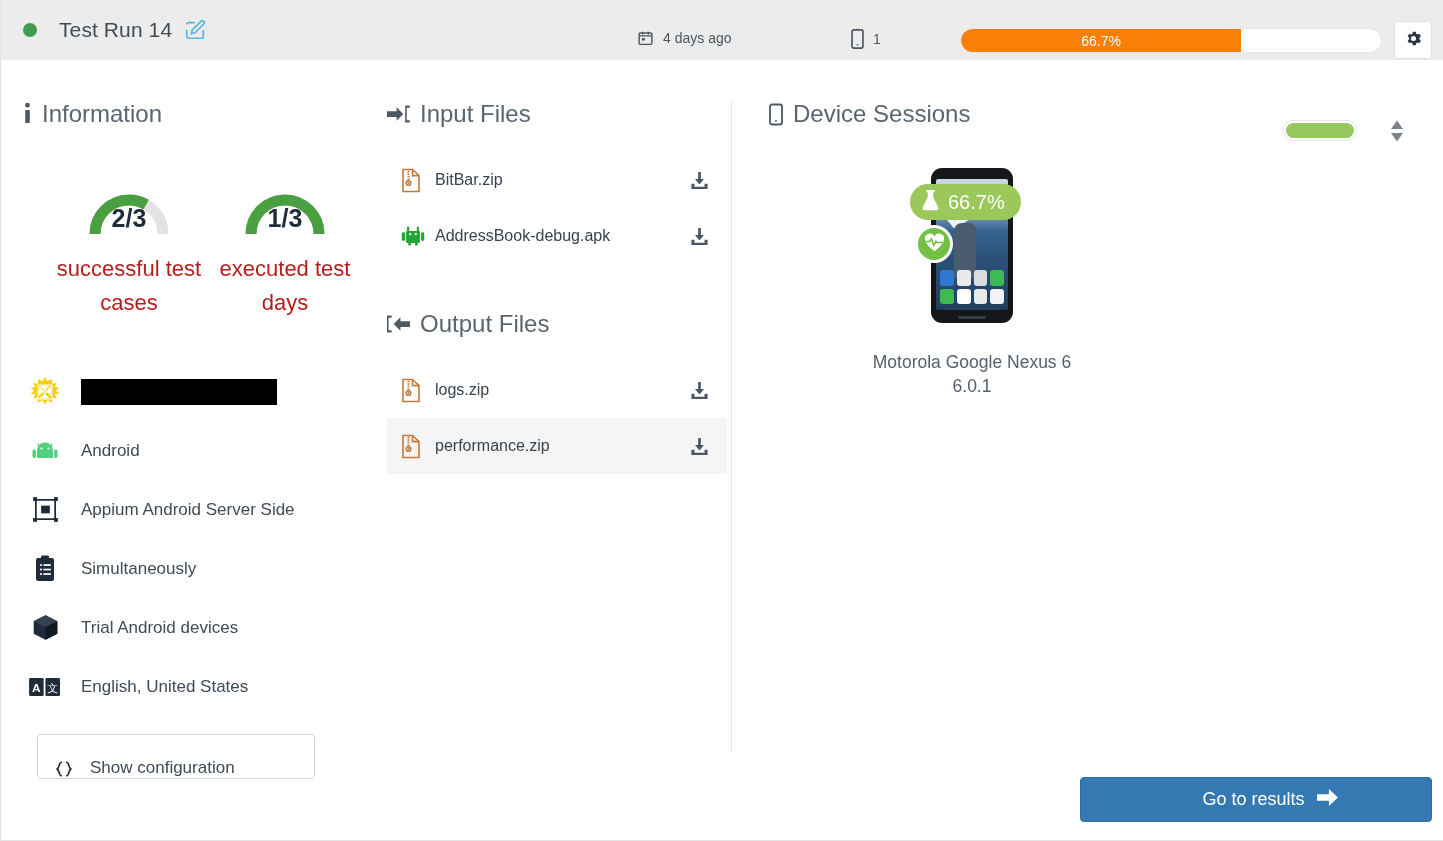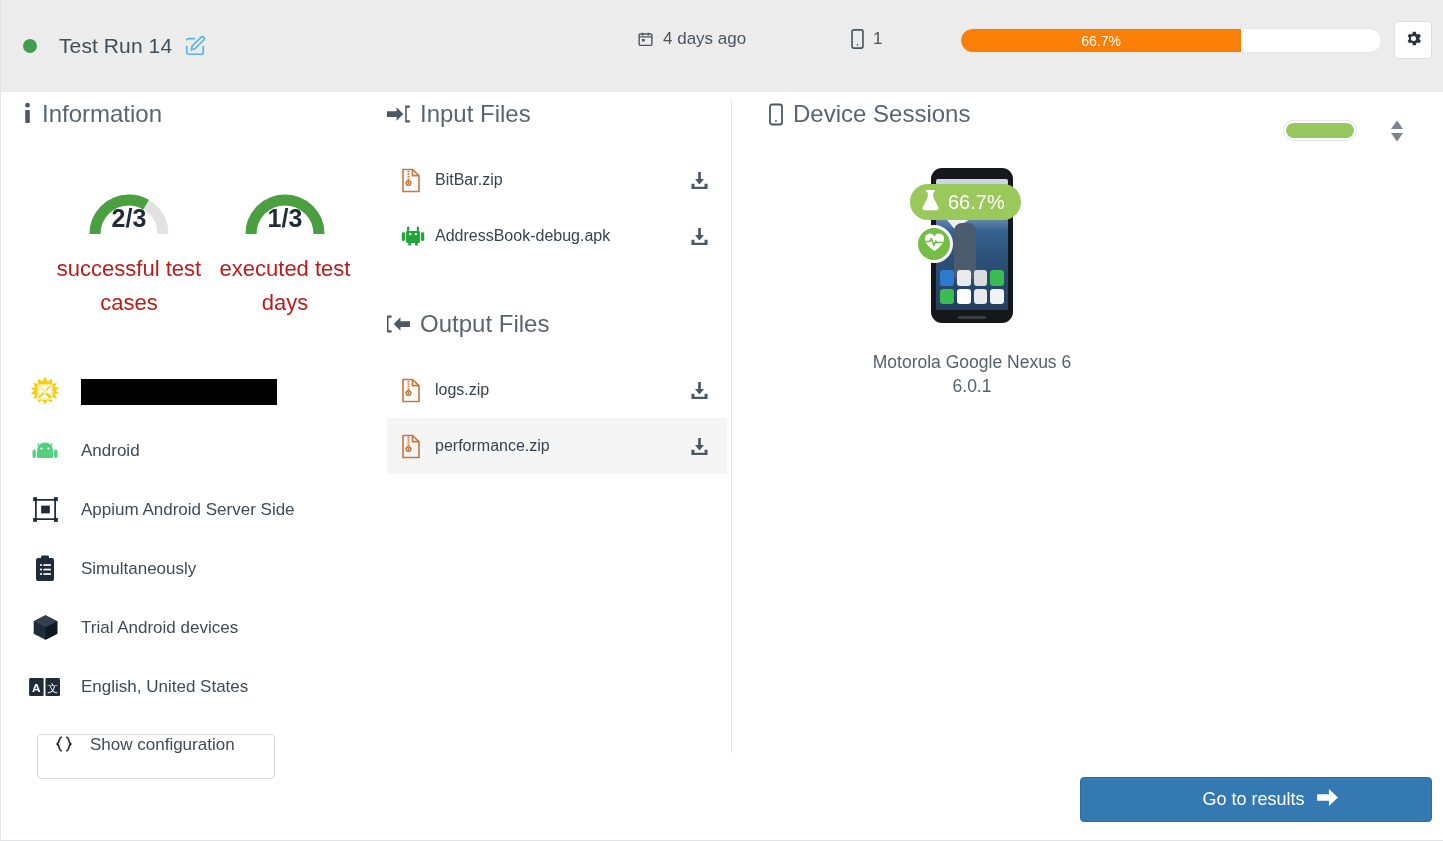--- a/index.html
+++ b/index.html
@@ -15,35 +15,35 @@
     position: relative;
     width: 1443px; height: 841px;
     background: #fff;
     border-left: 1px solid #e2e4e6;
     border-bottom: 1px solid #e2e4e6;
   }
 
   
   .header {
     position: absolute; left: 0; top: 0;
-    width: 1443px; height: 92px;
+    width: 1443px; height: 60px;
     background: #ececec;
     display: flex; align-items: center;
   }
   .hdr-left { display: flex; align-items: center; padding-left: 22px; width: 600px; }
   .status-dot {
     width: 14px; height: 14px; border-radius: 50%;
     background: #3f9e4d; margin-right: 22px;
   }
   .run-title {
     font-size: 21px; color: #404d57; font-weight: 400; letter-spacing: .1px;
   }
   .edit-icon { margin-left: 12px; display: inline-flex; align-items: center; cursor: pointer; }
   .hdr-meta {
-    display: flex; align-items: center; font-size: 17px; color: #4a5560;
+    display: flex; align-items: center; font-size: 14px; color: #4a5560;
   }
   .hdr-meta .ic { margin-right: 9px; display: inline-flex; align-items: center; }
   .meta-date { position: absolute; left: 636px; top: 29px; display: flex; align-items: center; }
   .meta-dev  { position: absolute; left: 850px; top: 29px; display: flex; align-items: center; }
 
   .progress-outer {
     position: absolute; left: 959px; top: 28px;
     width: 422px; height: 25px;
     background: #ffffff; border-radius: 13px;
     border: 1px solid #e6e6e6;
@@ -101,23 +101,23 @@
   .info-ic {
     width: 44px; min-width: 44px; display: flex; align-items: center;
     justify-content: center; margin-right: 14px;
   }
   .redact {
     display: inline-block; width: 196px; height: 26px; background: #000;
   }
 
   .config-btn {
     margin-top: 18px; margin-left: 14px;
-    width: 238px; height: 45px;
+    width: 278px; height: 45px;
     background: #fff; border: 1px solid #d5d8db; border-radius: 4px;
-    display: flex; align-items: flex-start; cursor: pointer;
+    display: flex; align-items: flex-end; cursor: pointer;
   }
   .config-btn .cb-ic { width: 52px; display: flex; justify-content: center; }
   .config-btn .cb-lb { font-size: 17px; color: #3f4b57; }
 
   
   .file-list { margin-top: 24px; }
   .file-row {
     display: flex; align-items: center;
     height: 56px; padding: 0 18px 0 14px;
     cursor: pointer;

